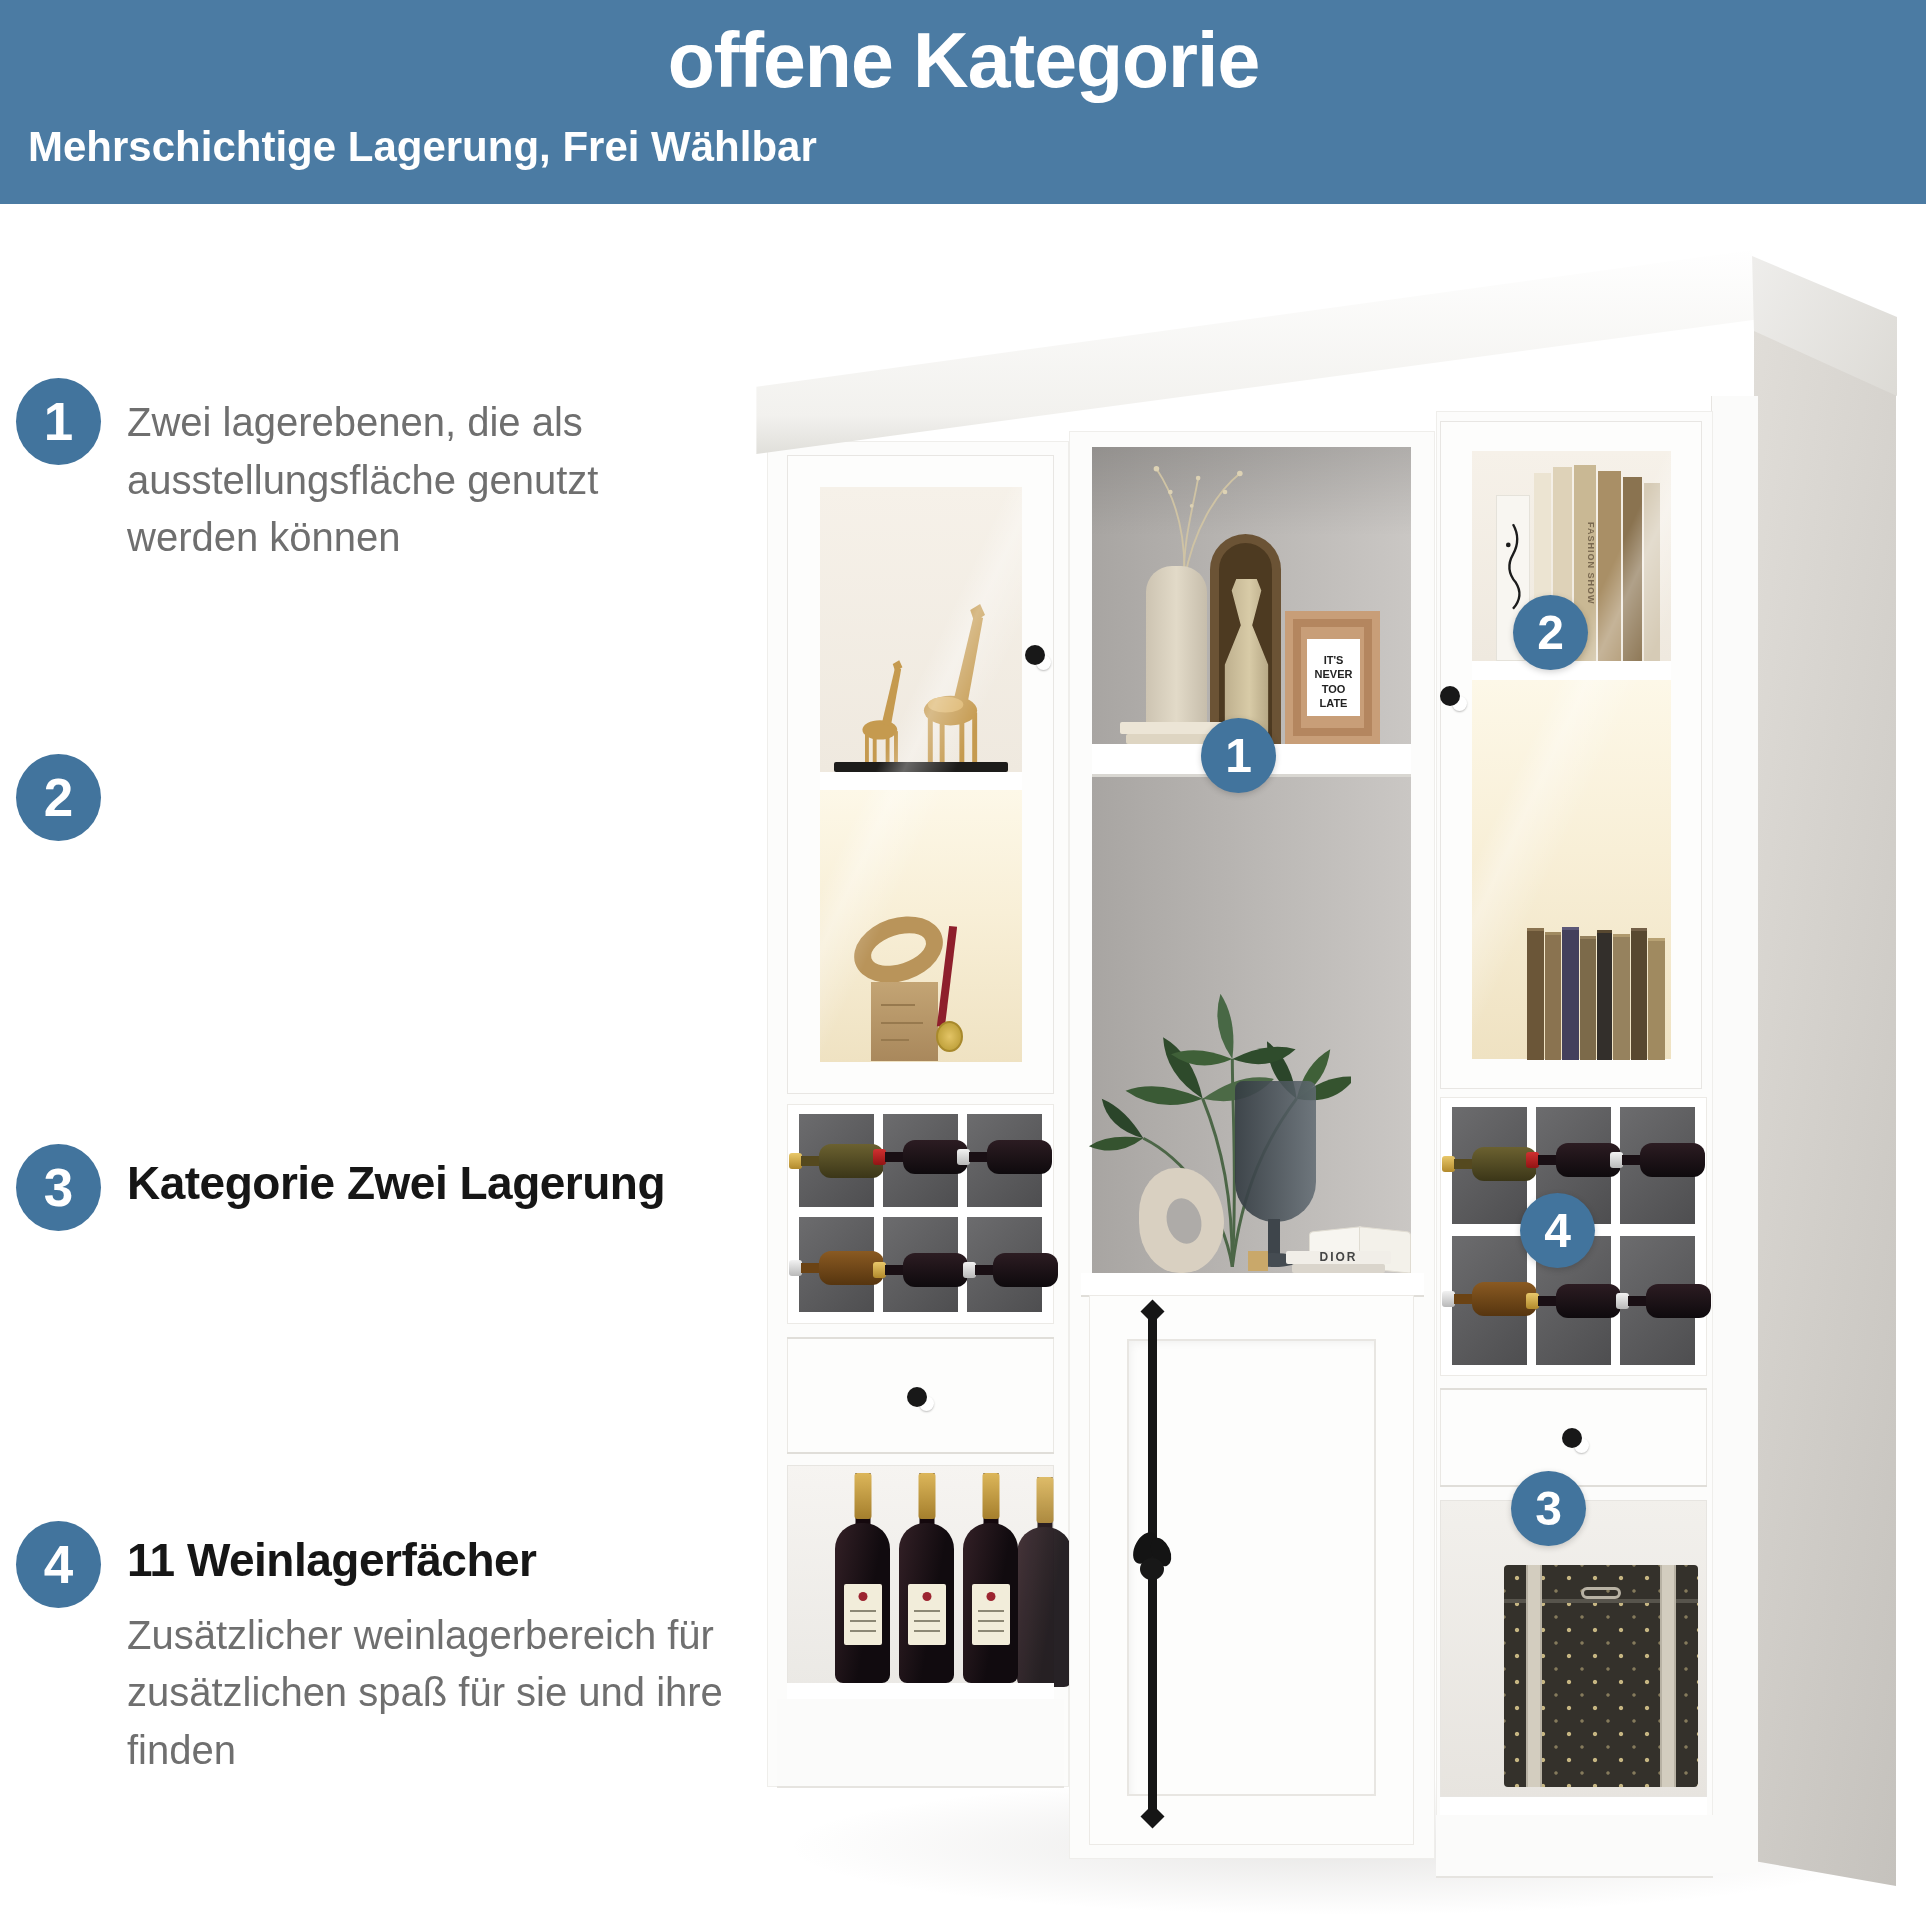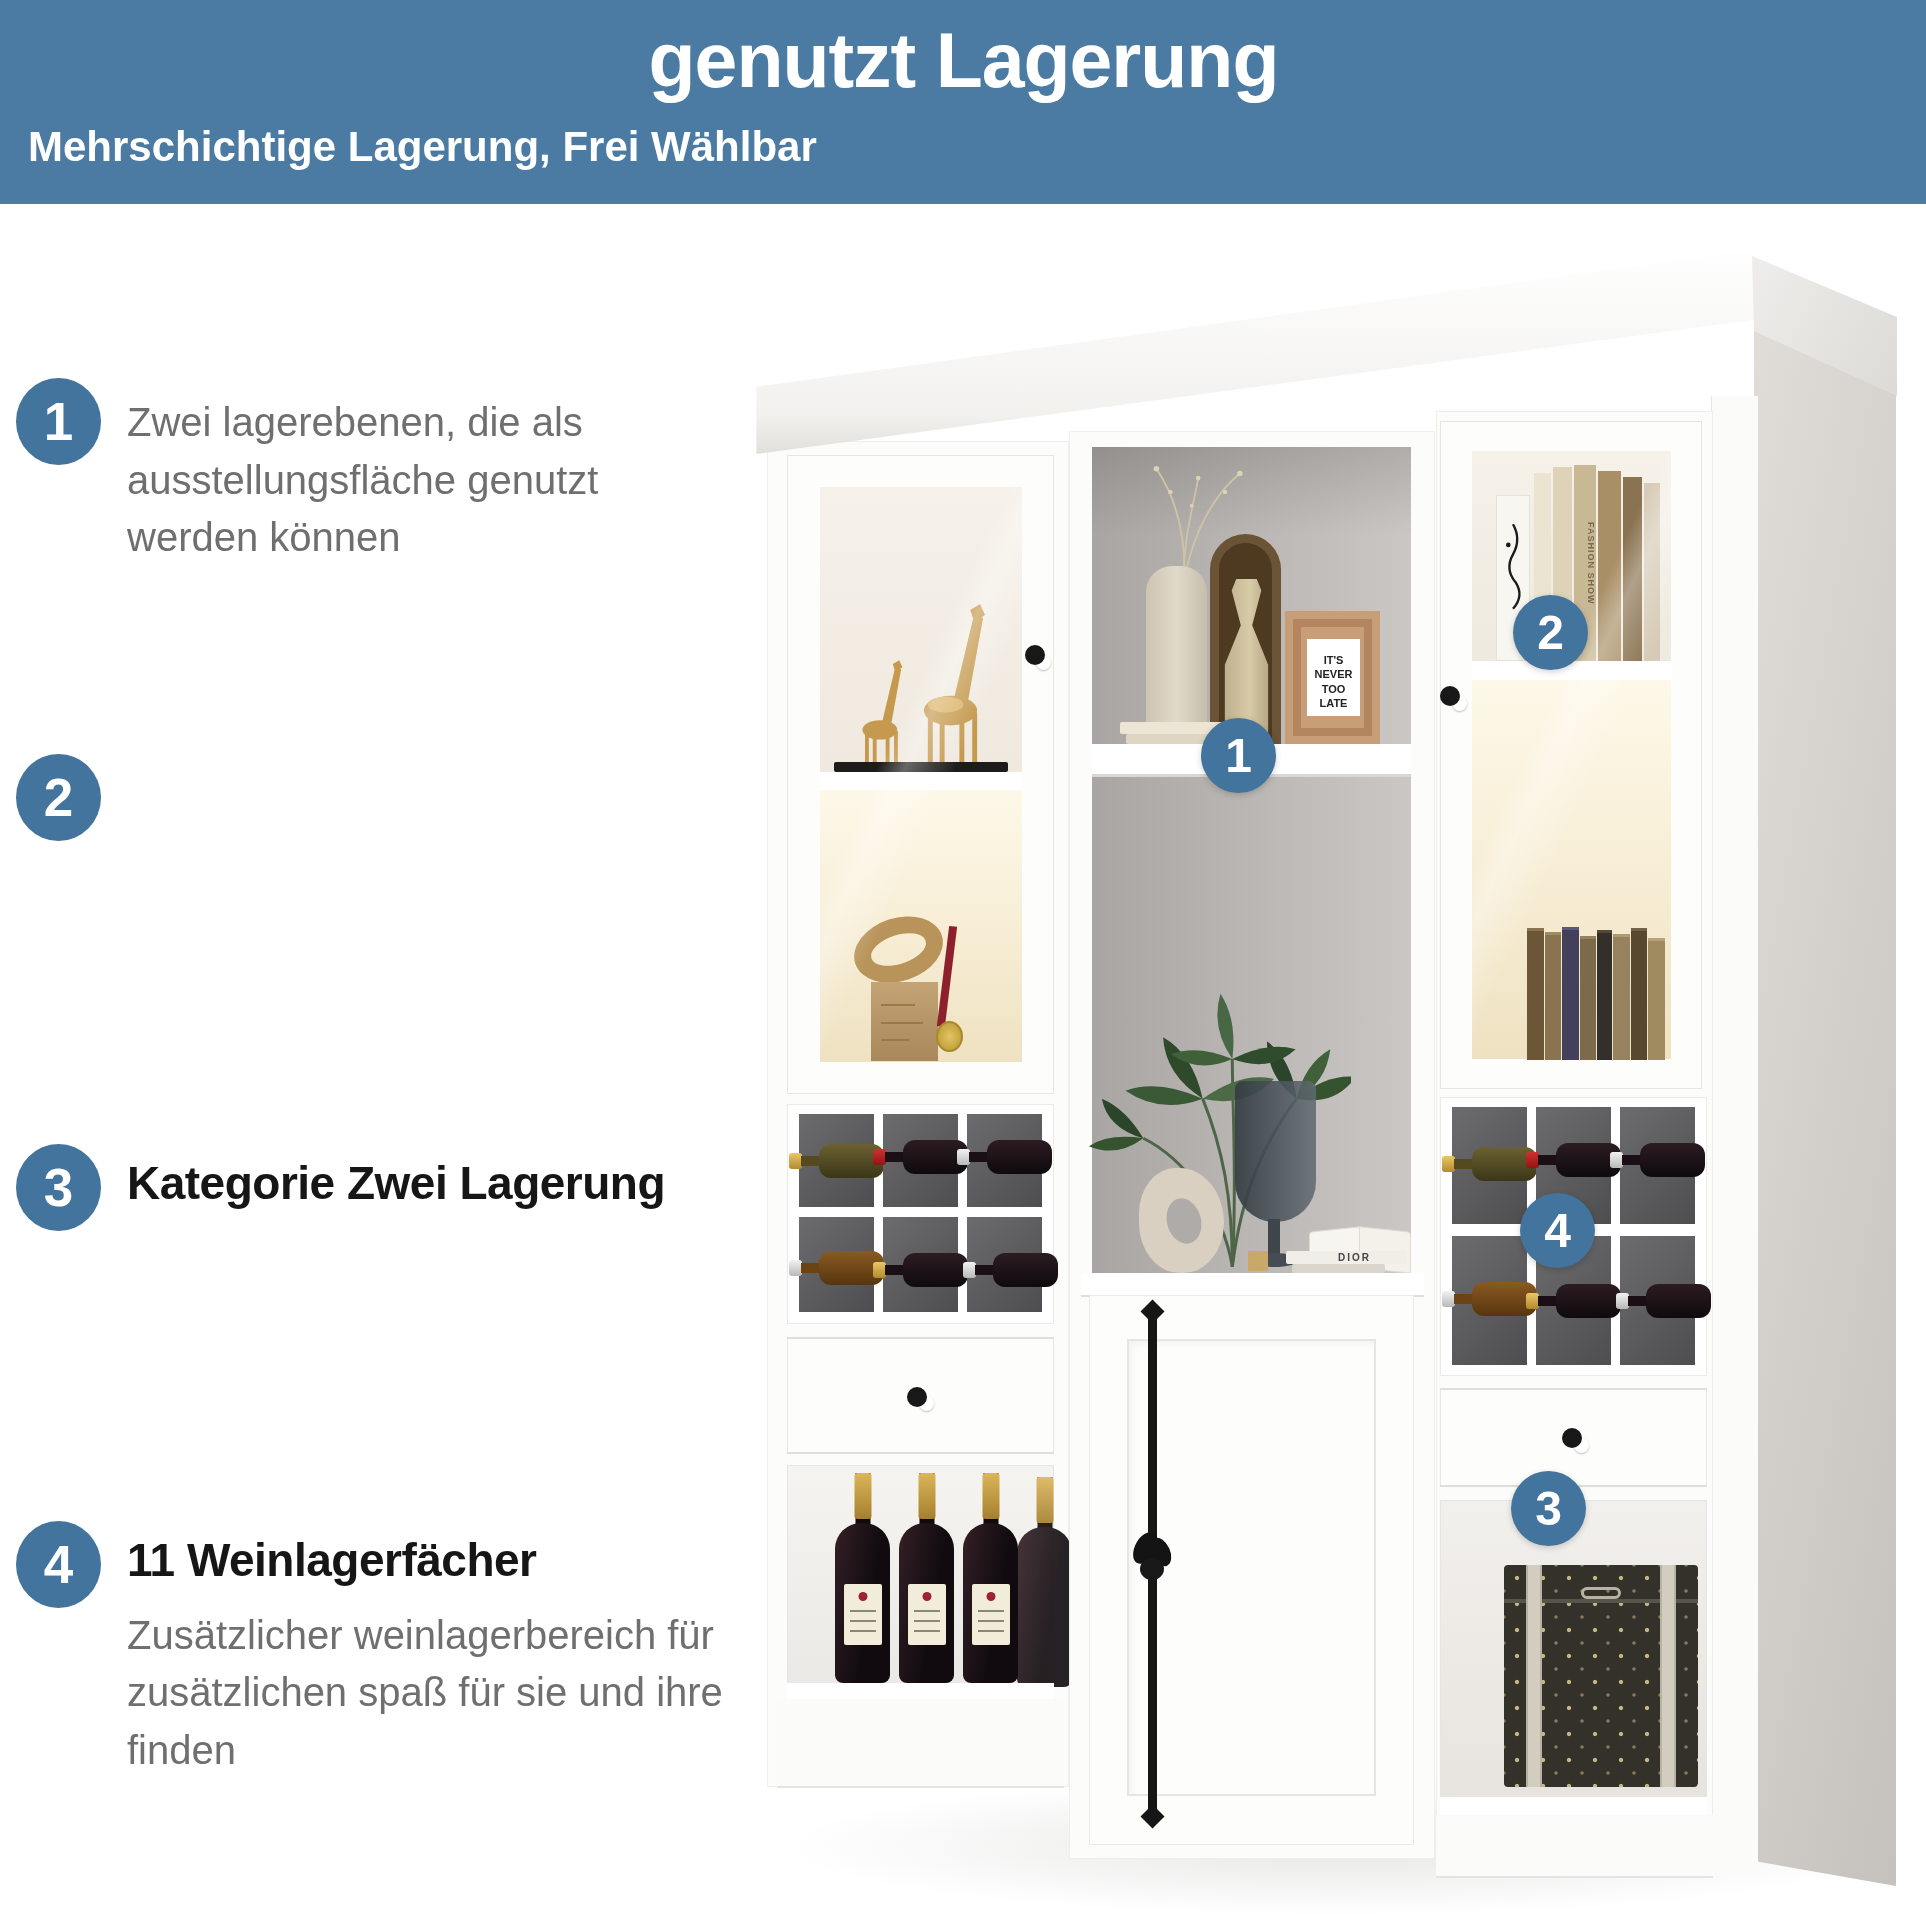--- a/index.html
+++ b/index.html
@@ -65,21 +65,21 @@
 
   .spine-row{display:flex;align-items:flex-end;}
   .frame-card{white-space:pre-line;}
 </style>
 </head>
 <body>
 
 <div id="canvas">
 
   <div class="a header"></div>
-  <div class="a header-title">genutzt Lagerung</div>
+  <div class="a header-title">offene Kategorie</div>
   <div class="a header-subtitle">Mehrschichtige Lagerung, Frei Wählbar</div>
 
   <div class="a feature" style="left:16px;top:378px;">
     <div class="f-badge">1</div>
     <div>
       <div class="f-desc" style="max-width:549px;">Zwei lagerebenen, die als ausstellungsfläche genutzt werden können</div>
     </div>
   </div>
 
   <div class="a feature" style="left:16px;top:754px;">
@@ -342,21 +342,21 @@
            background:linear-gradient(90deg,rgba(52,60,66,.92),rgba(96,106,114,.85));"></div>
       <div class="a" style="left:176px;top:772px;width:12px;height:36px;background:#3e454b;"></div>
       <div class="a" style="left:157px;top:806px;width:50px;height:14px;border-radius:50%;background:#454c52;"></div>
 
       <div class="a" style="left:217px;top:778px;width:99px;height:46px;">
         <div class="a" style="left:0;top:4px;width:50px;height:40px;background:#f7f5f0;border:1px solid #e0dcd2;transform:skewY(-6deg);border-radius:4px 0 0 2px;"></div>
         <div class="a" style="left:50px;top:4px;width:50px;height:40px;background:#f3f1ea;border:1px solid #e0dcd2;transform:skewY(6deg);border-radius:0 4px 2px 0;"></div>
       </div>
 
       <div class="a" style="left:194px;top:804px;width:105px;height:13px;background:#f1eee8;border-radius:2px;
-           font-size:10px;font-weight:bold;color:#444;text-align:center;line-height:13px;letter-spacing:2px;padding-left:16px;">DIOR</div>
+           font-size:12px;font-weight:bold;color:#444;text-align:center;line-height:13px;letter-spacing:2px;">DIOR</div>
       <div class="a" style="left:200px;top:817px;width:93px;height:9px;background:#dad5cc;border-radius:2px;"></div>
       <div class="a" style="left:156px;top:804px;width:20px;height:20px;background:#c9a86a;"></div>
     </div>
 
     <div class="a" style="left:1081px;top:1273px;width:343px;height:22px;background:#ffffff;border-bottom:2px solid #e0ded9;"></div>
 
     <div class="a" style="left:1089px;top:1295px;width:325px;height:550px;background:#fdfdfc;
          box-shadow:inset 0 0 0 1px #eceae6;">
       <div class="a" style="left:38px;top:44px;width:249px;height:457px;
            box-shadow:inset 0 0 0 2px #e8e6e2, inset 4px 4px 8px rgba(0,0,0,.05);"></div>

